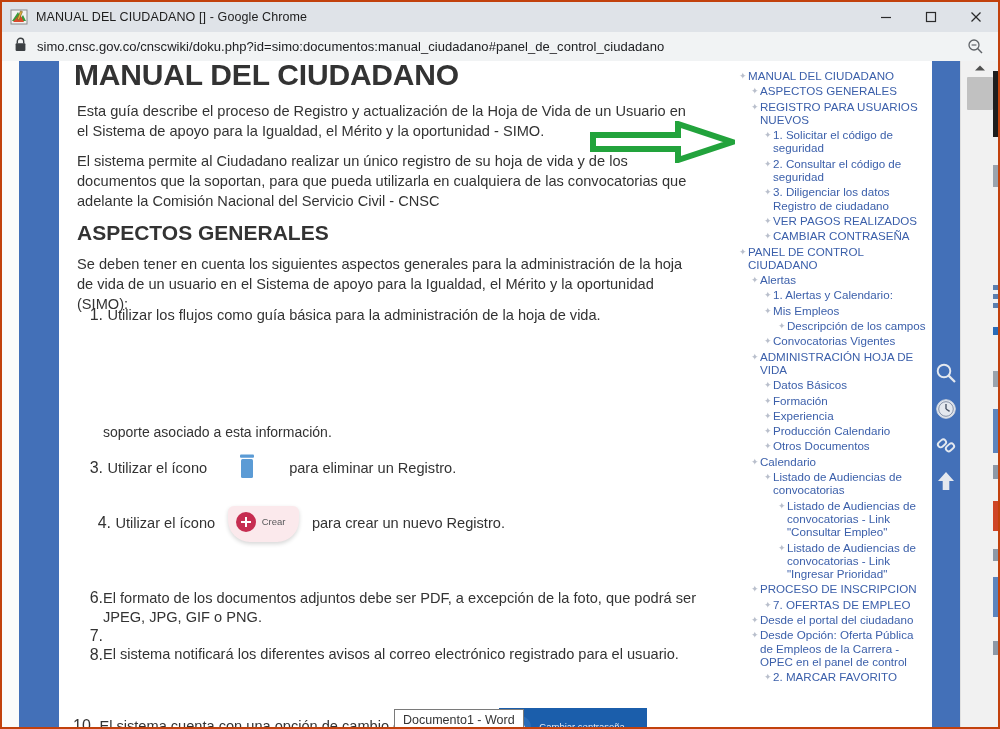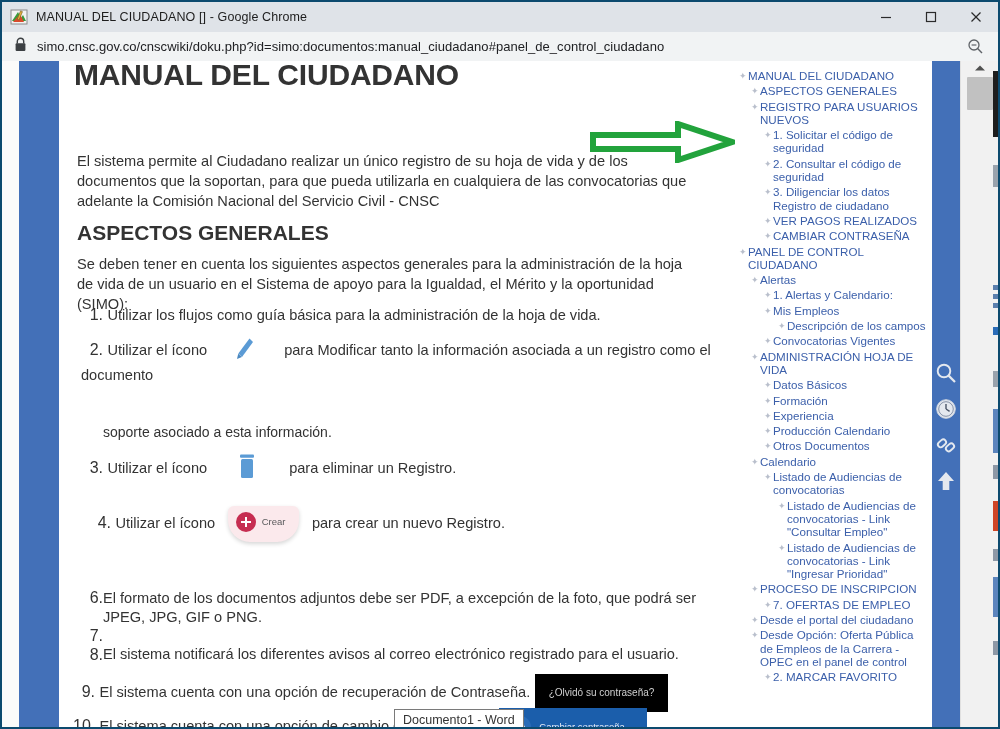--- a/index.html
+++ b/index.html
@@ -4,21 +4,21 @@
 <style>
   html,body{margin:0;padding:0;}
   body{
     width:1000px;height:729px;overflow:hidden;
     font-family:"Liberation Sans", sans-serif;
     background:#fff;
   }
   .window{
     position:relative;width:1000px;height:729px;
     box-sizing:border-box;
-    border:2px solid #0c4a6e;
+    border:2px solid #c2410c;
     background:#dfe3e8;
     overflow:hidden;
   }
   
   .titlebar{
     position:absolute;left:0;top:0;width:996px;height:30px;
     background:#dfe3e8;
     display:flex;align-items:center;
   }
   .tb-icon{
@@ -230,43 +230,33 @@
   <div class="viewport">
 
     <div class="leftgutter"></div>
     <div class="leftbar"></div>
     <div class="rightbar"></div>
 
     <div class="content">
 
       <h1>MANUAL DEL CIUDADANO</h1>
 
+      <div class="para" style="position:absolute;left:18px;top:40px;width:620px;">Esta guía describe el proceso de Registro y actualización de la Hoja de Vida de un Usuario en el Sistema de apoyo para la Igualdad, el Mérito y la oportunidad - SIMO.</div>
 
       <div class="para" style="position:absolute;left:18px;top:90px;width:625px;">El sistema permite al Ciudadano realizar un único registro de su hoja de vida y de los documentos que la soportan, para que pueda utilizarla en cualquiera de las convocatorias que adelante la Comisión Nacional del Servicio Civil - CNSC</div>
 
       <h2 style="position:absolute;left:18px;top:160px;">ASPECTOS GENERALES</h2>
 
       <div class="para" style="position:absolute;left:18px;top:193px;width:625px;">Se deben tener en cuenta los siguientes aspectos generales para la administración de la hoja de vida de un usuario en el Sistema de apoyo para la Igualdad, el Mérito y la oportunidad (SIMO):</div>
 
       <div style="position:absolute;left:22px;top:245px;width:620px;">
         <span class="num" style="width:22px">1.</span>
         <span style="font-size:14.6px">Utilizar los flujos como guía básica para la administración de la hoja de vida.</span>
       </div>
 
-      <div style="position:absolute;left:22px;top:275px;width:640px;">
-        <span class="num" style="width:22px">2.</span>
-        <span style="font-size:14.6px">Utilizar el ícono</span>
-        <span class="pencil-fig" style="margin:0 24px 0 22px">
-          <svg width="22" height="26" viewBox="0 0 22 26">
-            <path d="M15.5 2.5 L19 6 L8 21 L4.3 17.6 Z" fill="#5b9bd5"></path>
-            <path d="M4.2 17.8 L7.9 21.1 L3 23 Z" fill="#4a88c0"></path>
-          </svg>
-        </span>
-        <span style="font-size:14.6px">para Modificar tanto la información asociada a un registro como el documento</span>
-      </div>
       <div style="position:absolute;left:44px;top:362px;">
         <span style="font-size:14px">soporte asociado a esta información.</span>
       </div>
 
       <div style="position:absolute;left:22px;top:392px;width:640px;">
         <span class="num" style="width:22px">3.</span>
         <span style="font-size:14.6px">Utilizar el ícono</span>
         <span class="trash-fig" style="margin:0 28px 0 25px">
           <svg width="20" height="28" viewBox="0 0 20 28">
             <rect x="3" y="1.5" width="14" height="3.2" rx="1" fill="#5b9bd5"></rect>
@@ -293,25 +283,20 @@
 
       <div style="position:absolute;left:22px;top:566px;width:645px;">
         <span class="num" style="width:22px;float:left">7.</span>
       </div>
 
       <div style="position:absolute;left:22px;top:585px;width:645px;">
         <span class="num" style="width:22px;float:left">8.</span>
         <span style="font-size:14.6px;display:block;margin-left:22px">El sistema notificará los diferentes avisos al correo electrónico registrado para el usuario.</span>
       </div>
 
-      <div style="position:absolute;left:14px;top:613px;width:645px;">
-        <span class="num" style="width:22px">9.</span>
-        <span style="font-size:14.6px">El sistema cuenta con una opción de recuperación de Contraseña.</span>
-        <span class="btn-black"><span>¿Olvidó su contraseña?</span></span>
-      </div>
 
       <div style="position:absolute;left:14px;top:647px;width:645px;">
         <span class="num" style="width:22px">10.</span>
         <span style="font-size:14.6px">El sistema cuenta con una opción de cambio de Contraseña</span>
         <span class="btn-blue" style="margin-left:6px">
           <span class="lockc">
             <svg width="22" height="22" viewBox="0 0 22 22" style="display:block">
               <path d="M7.6 10.2 V8.6 A3.4 3.4 0 0 1 14.4 8.6 V10.2" fill="none" stroke="#dbe7f5" stroke-width="1.3"></path>
               <rect x="6.6" y="10" width="8.8" height="6.6" rx="1.3" fill="none" stroke="#dbe7f5" stroke-width="1.3"></rect>
             </svg>

